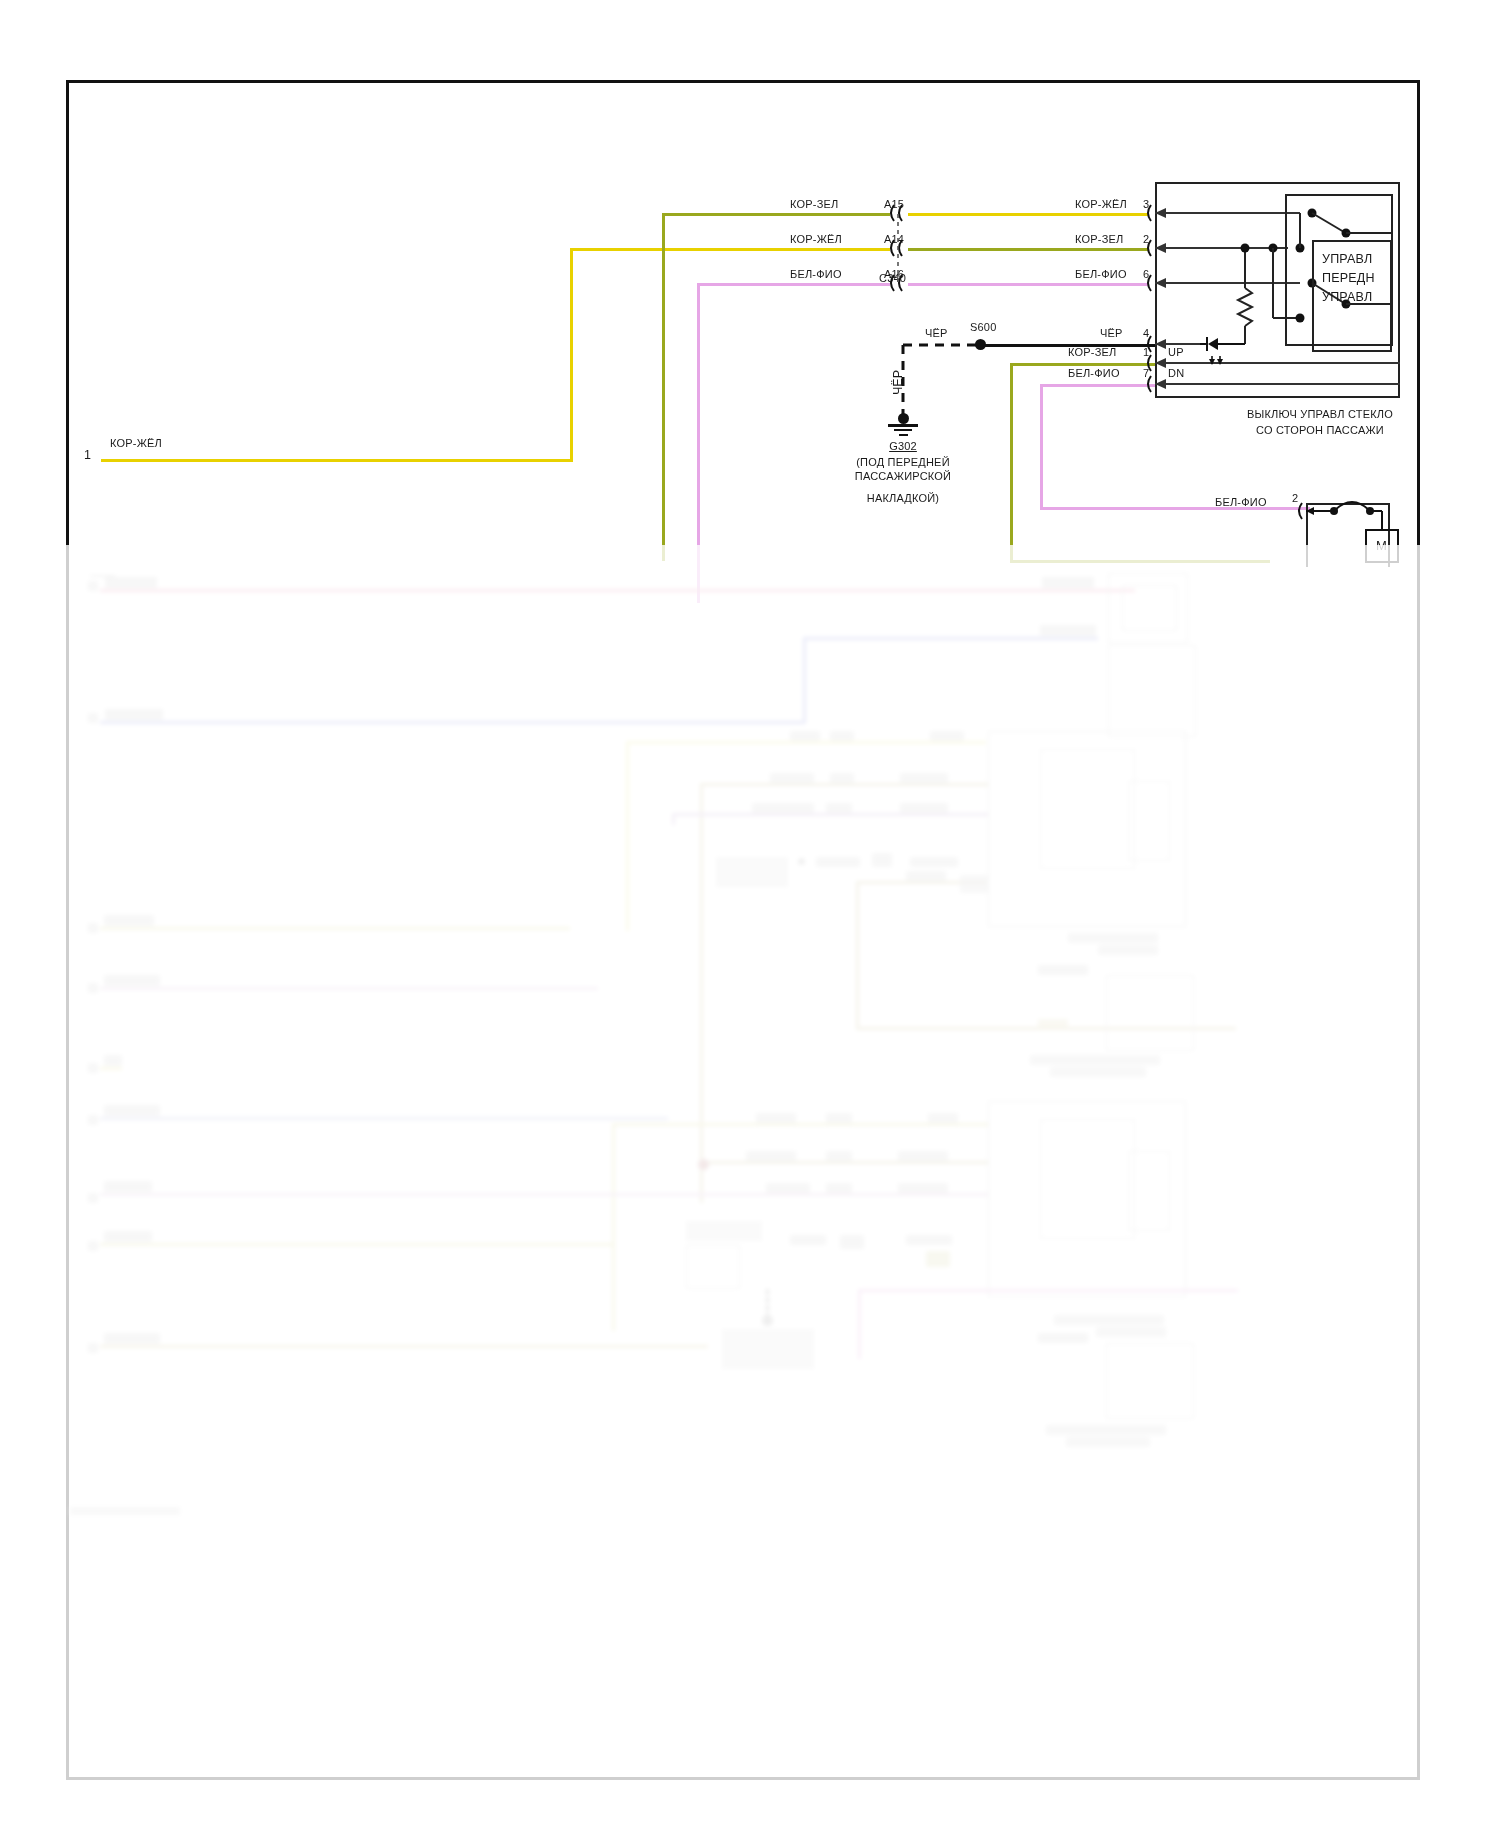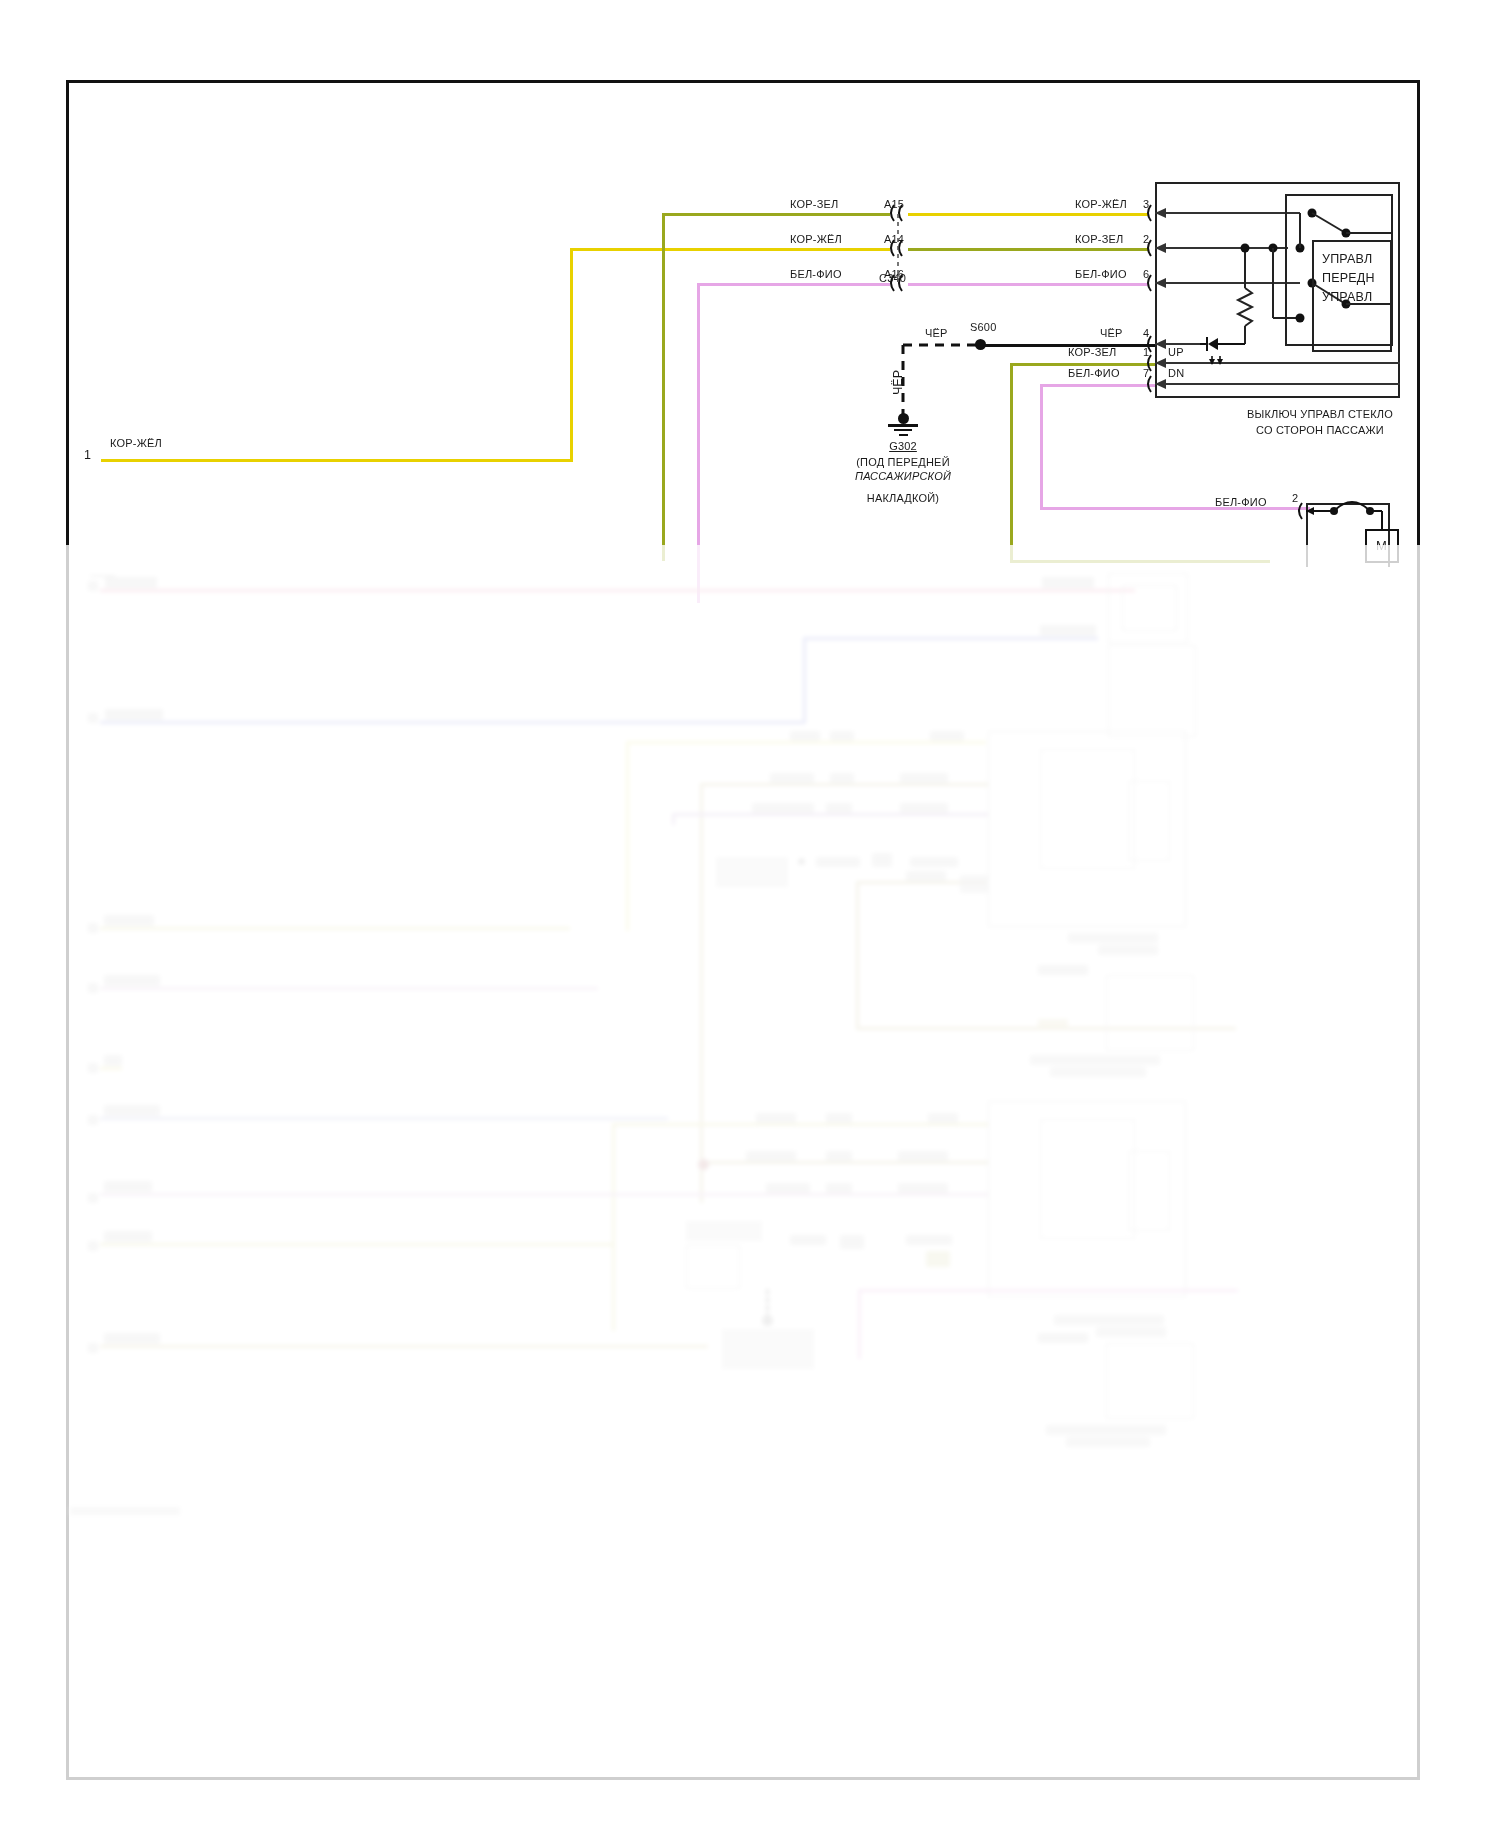--- a/index.html
+++ b/index.html
@@ -293,21 +293,21 @@
   <div class="lbl" style="left:925px;top:327px;">ЧЁР</div>
   <div class="vert-text" style="left:891px;top:395px;">ЧЁР</div>
 
   <div class="bigdot" style="left:898px;top:413px;"></div>
   <div class="blk" style="left:888px;top:424px;width:30px;height:3px;"></div>
   <div class="blk" style="left:894px;top:429px;width:18px;height:2px;"></div>
   <div class="blk" style="left:899px;top:434px;width:9px;height:2px;"></div>
 
   <div class="lbl center" style="left:866px;top:440px;width:74px;text-decoration:underline;">G302</div>
   <div class="lbl center sm" style="left:838px;top:456px;width:130px;">(ПОД ПЕРЕДНЕЙ</div>
-  <div class="lbl center sm" style="left:838px;top:470px;width:130px;font-style:italic;">ПАССАЖИРСКОЙ</div>
+  <div class="lbl center sm" style="left:838px;top:470px;width:130px;">ПАССАЖИРСКОЙ</div>
   <div class="lbl center sm" style="left:838px;top:492px;width:130px;">НАКЛАДКОЙ)</div>
 
   <div class="wire h" style="left:1010px;top:363px;width:145px;border-color:#9aa81e;"></div>
   <div class="wire v" style="left:1010px;top:363px;height:197px;border-color:#9aa81e;"></div>
   <div class="wire h" style="left:1010px;top:560px;width:260px;border-color:#9aa81e;"></div>
 
   <div class="wire h" style="left:1040px;top:384px;width:115px;border-color:#e6a6e6;"></div>
   <div class="wire v" style="left:1040px;top:384px;height:123px;border-color:#e6a6e6;"></div>
   <div class="wire h" style="left:1040px;top:507px;width:270px;border-color:#e6a6e6;"></div>
 

